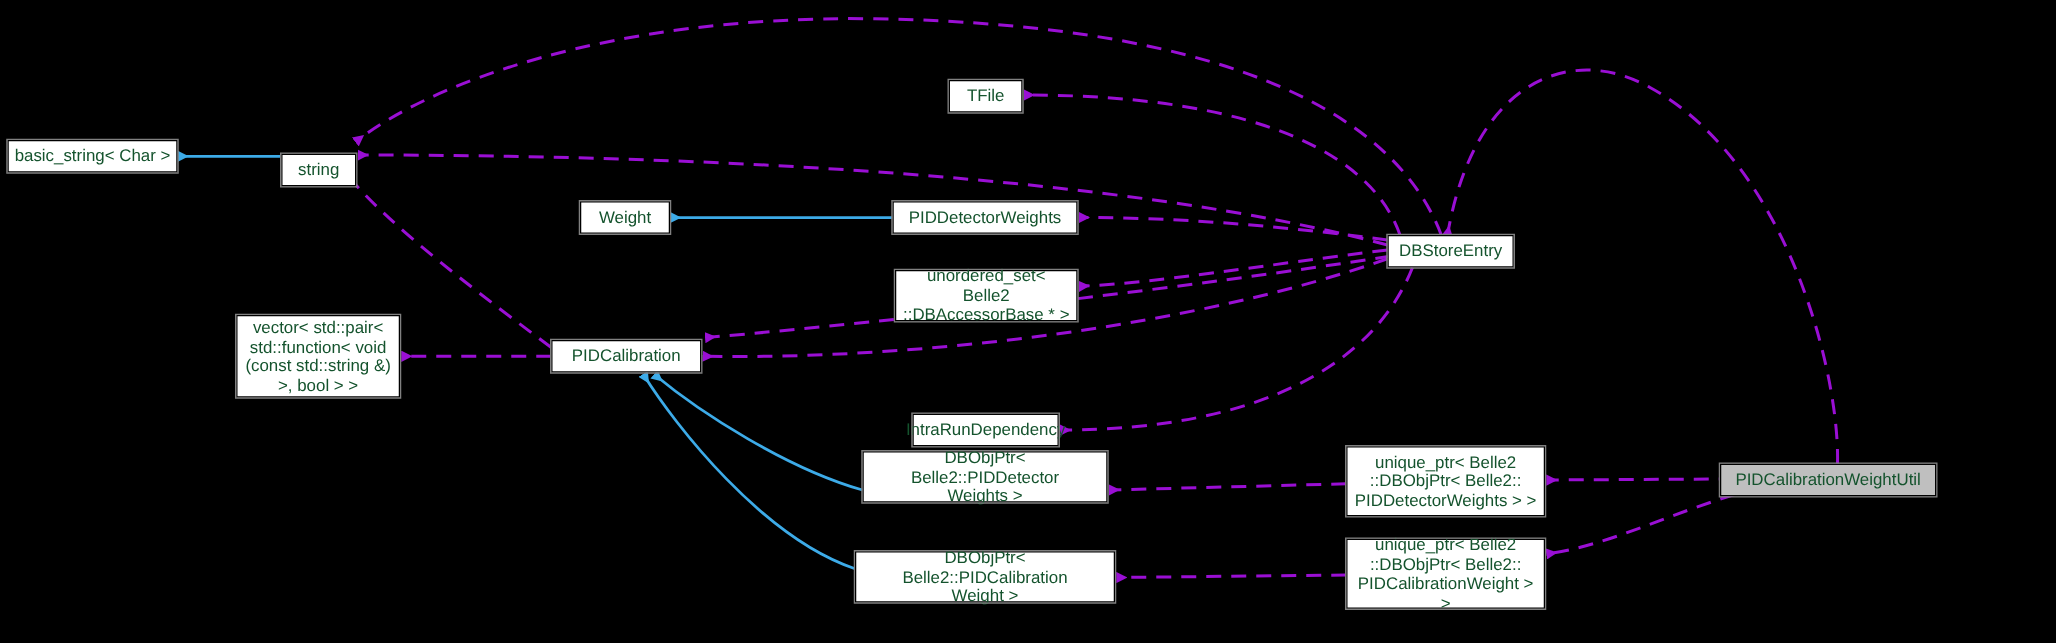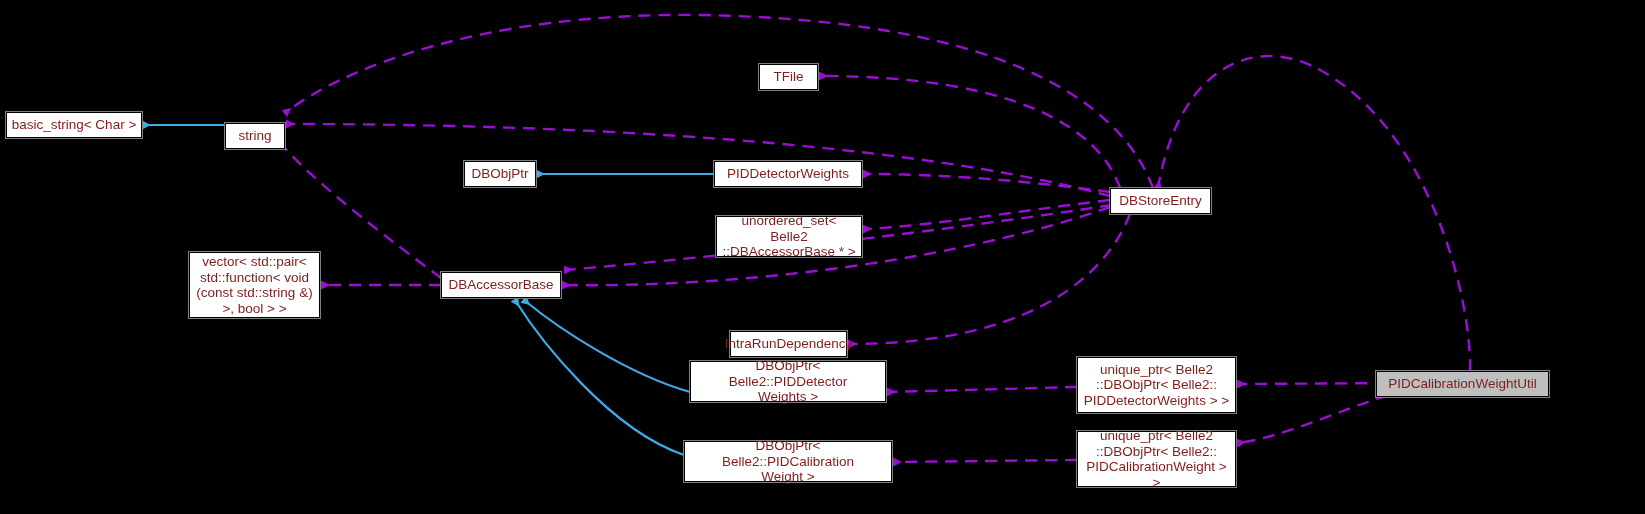--- a/index.html
+++ b/index.html
@@ -26,21 +26,21 @@
   .node {
     position: absolute;
     box-sizing: border-box;
     background: #ffffff;
     border: 1px solid #000000;
     outline: 1px solid #808080;
     display: flex;
     align-items: center;
     justify-content: center;
     text-align: center;
-    color: #7f1d1d;
+    color: #14532d;
     font-size: 13.5px;
     line-height: 15.5px;
     font-family: "Liberation Sans", sans-serif;
     white-space: pre-line;
     padding: 0 4px;
   }
   .node.focus {
     background: #bfbfbf;
   }
 </style>
@@ -78,30 +78,30 @@
         <path d="M 1407 383 L 1238 384" fill="none" stroke="#9a0fd4" stroke-width="2.4" stroke-dasharray="12,8" marker-end="url(#arrow-usage)"></path>
         <path d="M 1407 390 C 1340 408 1290 436 1238 443" fill="none" stroke="#9a0fd4" stroke-width="2.4" stroke-dasharray="12,8" marker-end="url(#arrow-usage)"></path>
         <path d="M 1470 371 C 1472 300 1430 130 1320 70 C 1260 36 1180 60 1158 188" fill="none" stroke="#9a0fd4" stroke-width="2.4" stroke-dasharray="12,8" marker-end="url(#arrow-usage)"></path>
       </g>
   </svg>
 
   <div id="node-layer">
       <div class="node" style="left: 6px; top: 112px; width: 136px; height: 26px; background: rgb(255, 255, 255);">basic_string&lt; Char &gt;</div>
       <div class="node" style="left: 225px; top: 123px; width: 60px; height: 26px; background: rgb(255, 255, 255);">string</div>
       <div class="node" style="left: 759px; top: 64px; width: 59px; height: 26px; background: rgb(255, 255, 255);">TFile</div>
-      <div class="node" style="left: 464px; top: 161px; width: 72px; height: 26px; background: rgb(255, 255, 255);">DBObjPtr</div>
+      <div class="node" style="left: 464px; top: 161px; width: 72px; height: 26px; background: rgb(255, 255, 255);">Weight</div>
       <div class="node" style="left: 714px; top: 161px; width: 148px; height: 26px; background: rgb(255, 255, 255);">PIDDetectorWeights</div>
       <div class="node" style="left: 716px; top: 216px; width: 146px; height: 41px; background: rgb(255, 255, 255);">unordered_set&lt; Belle2
 ::DBAccessorBase * &gt;</div>
       <div class="node" style="left: 1110px; top: 188px; width: 101px; height: 26px; background: rgb(255, 255, 255);">DBStoreEntry</div>
       <div class="node" style="left: 189px; top: 252px; width: 131px; height: 66px; background: rgb(255, 255, 255);">vector&lt; std::pair&lt;
 std::function&lt; void
 (const std::string &amp;)
 &gt;, bool &gt; &gt;</div>
-      <div class="node" style="left: 441px; top: 272px; width: 120px; height: 26px; background: rgb(255, 255, 255);">DBAccessorBase</div>
+      <div class="node" style="left: 441px; top: 272px; width: 120px; height: 26px; background: rgb(255, 255, 255);">PIDCalibration</div>
       <div class="node" style="left: 730px; top: 331px; width: 117px; height: 26px; background: rgb(255, 255, 255);">IntraRunDependency</div>
       <div class="node" style="left: 690px; top: 361px; width: 196px; height: 41px; background: rgb(255, 255, 255);">DBObjPtr&lt; Belle2::PIDDetector
 Weights &gt;</div>
       <div class="node" style="left: 684px; top: 441px; width: 208px; height: 41px; background: rgb(255, 255, 255);">DBObjPtr&lt; Belle2::PIDCalibration
 Weight &gt;</div>
       <div class="node" style="left: 1077px; top: 357px; width: 159px; height: 56px; background: rgb(255, 255, 255);">unique_ptr&lt; Belle2
 ::DBObjPtr&lt; Belle2::
 PIDDetectorWeights &gt; &gt;</div>
       <div class="node" style="left: 1077px; top: 431px; width: 159px; height: 56px; background: rgb(255, 255, 255);">unique_ptr&lt; Belle2
 ::DBObjPtr&lt; Belle2::

